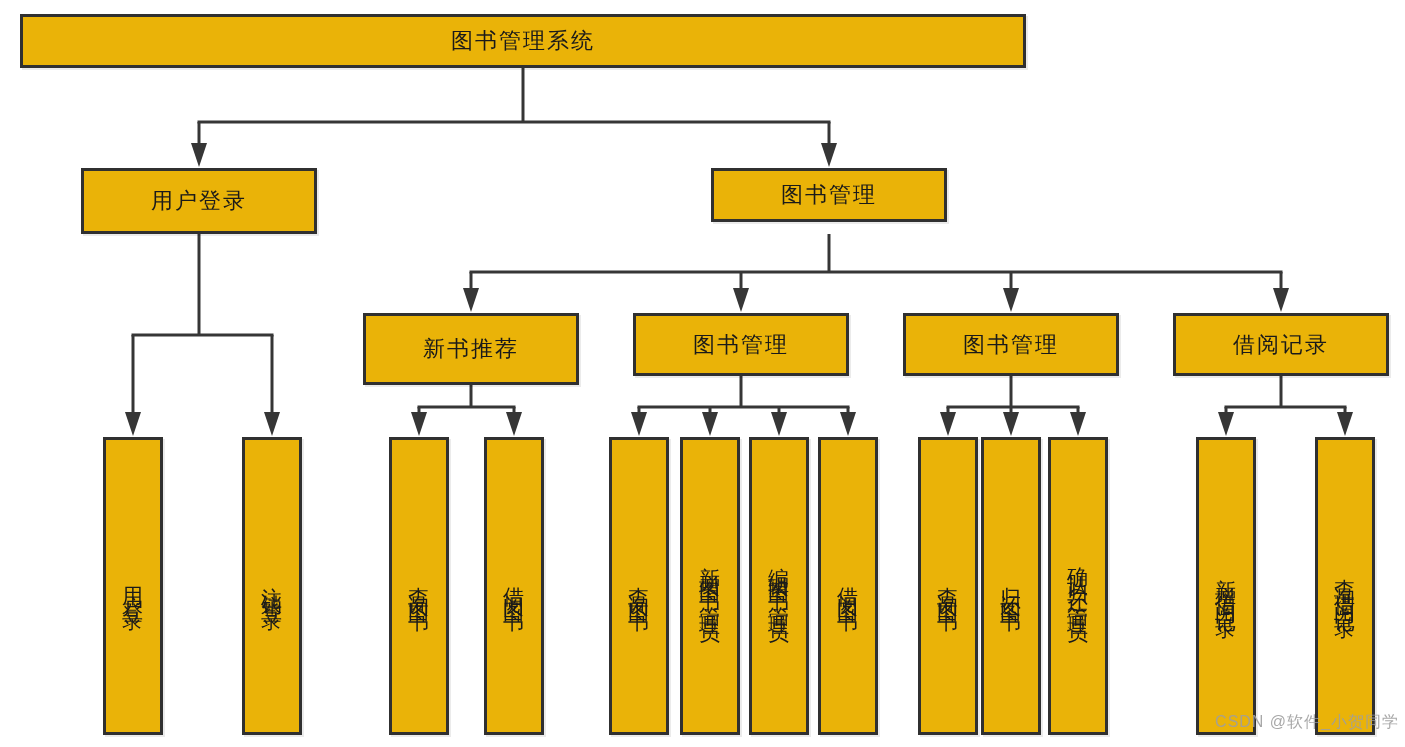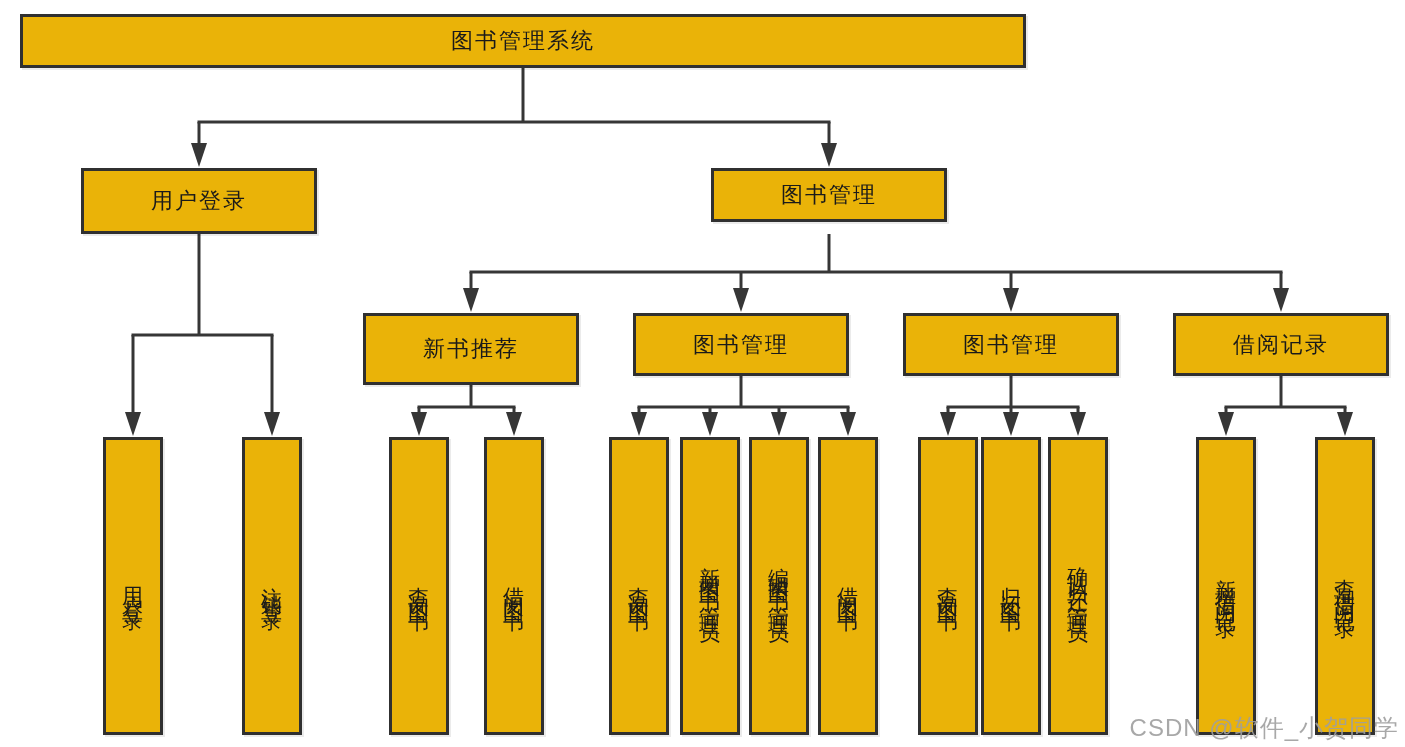--- a/index.html
+++ b/index.html
@@ -36,21 +36,21 @@
     writing-mode: vertical-rl;
     font-size: 21px;
     line-height: 1;
     letter-spacing: 8px;
     white-space: nowrap;
   }
   .watermark {
     position: absolute;
     right: 6px;
     top: 712px;
-    font-size: 24px;
+    font-size: 16px;
     color: rgba(158,158,158,0.9);
     letter-spacing: 1px;
     white-space: nowrap;
     text-align: right;
   }
 </style>
 </head>
 <body>
 
 <div class="canvas">

